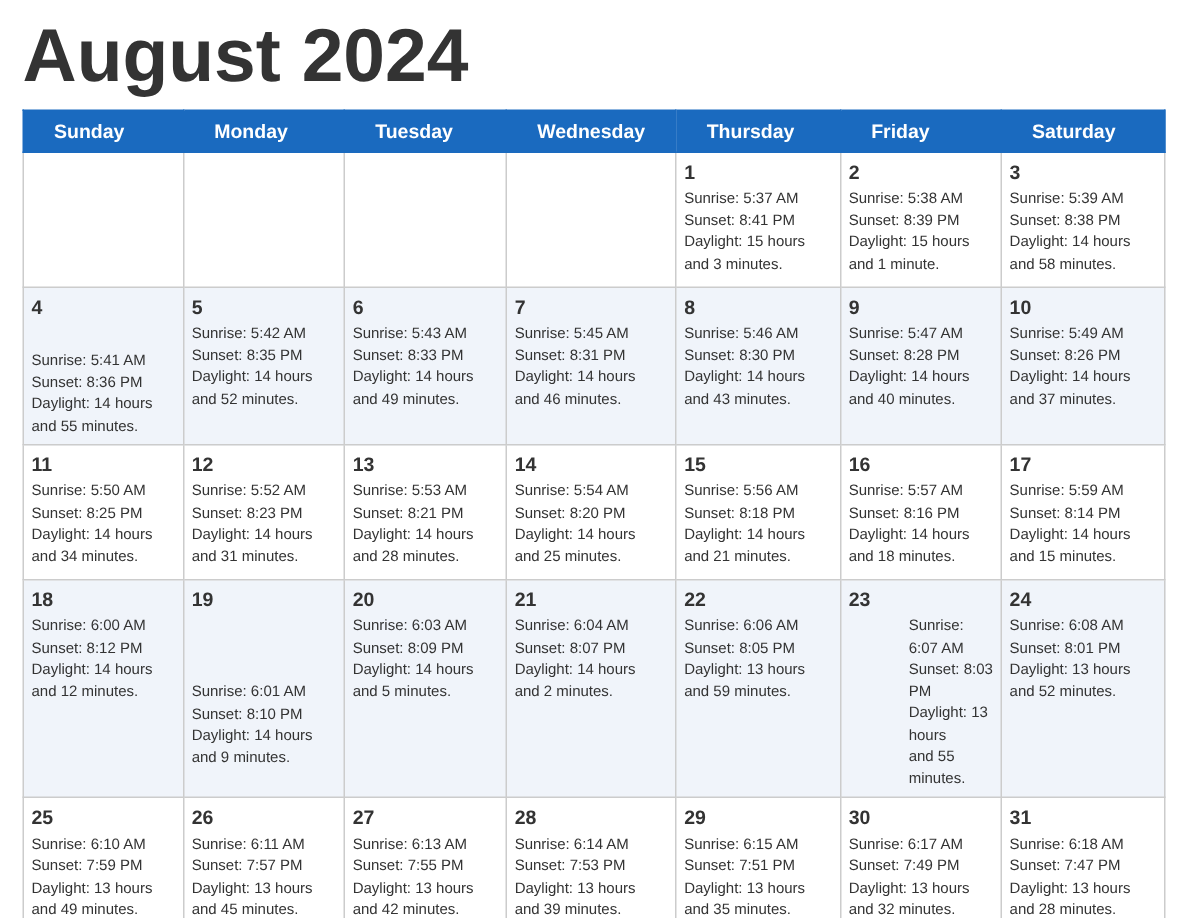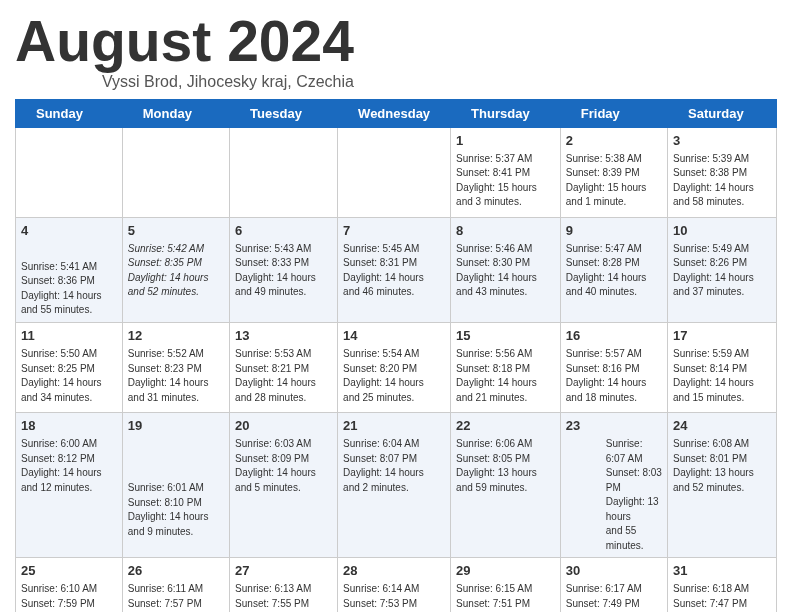--- a/index.html
+++ b/index.html
@@ -22,21 +22,21 @@
       align-items: flex-start;
     }
     .logo-line {
       display: flex;
       align-items: center;
     }
     .title-section {
       text-align: right;
     }
     .month-title {
-      font-size: 57px;
+      font-size: 50px;
       font-weight: bold;
       color: #333;
       line-height: 1.1;
     }
     .location-title {
       font-size: 16px;
       color: #555;
     }
     .calendar-table {
       width: 100%;
@@ -97,21 +97,20 @@
     .row-3 td { background: #fff; }
     .row-4 td { background: #eef2f8; }
     .row-5 td { background: #fff; }
   </style>
 </head>
 <body>
 
 <div class="header-section">
   <div class="title-section">
     <div class="month-title">August 2024</div>
-    <div class="location-title">Vyssi Brod, Jihocesky kraj, Czechia</div>
   </div>
 </div>
 
 <table class="calendar-table">
   <thead>
     <tr>
     <th>Sunday</th>
         <th>Monday</th>
         <th>Tuesday</th>
         <th>Wednesday</th>
@@ -151,21 +150,21 @@
       <tr class="row-2">
         <td>
           <span class="day-number">4</span>
           <div class="day-info" style="white-space: pre-line; margin-top: 20px;">Sunrise: 5:41 AM
 Sunset: 8:36 PM
 Daylight: 14 hours
 and 55 minutes.</div>
         </td>
         <td>
           <span class="day-number">5</span>
-          <div class="day-info" style="white-space: pre-line; font-style: italic;">Sunrise: 5:42 AM
+          <div class="day-info" style="white-space: pre-line;">Sunrise: 5:42 AM
 Sunset: 8:35 PM
 Daylight: 14 hours
 and 52 minutes.</div>
         </td>
         <td>
           <span class="day-number">6</span>
           <div class="day-info" style="white-space: pre-line;">Sunrise: 5:43 AM
 Sunset: 8:33 PM
 Daylight: 14 hours
 and 49 minutes.</div>

